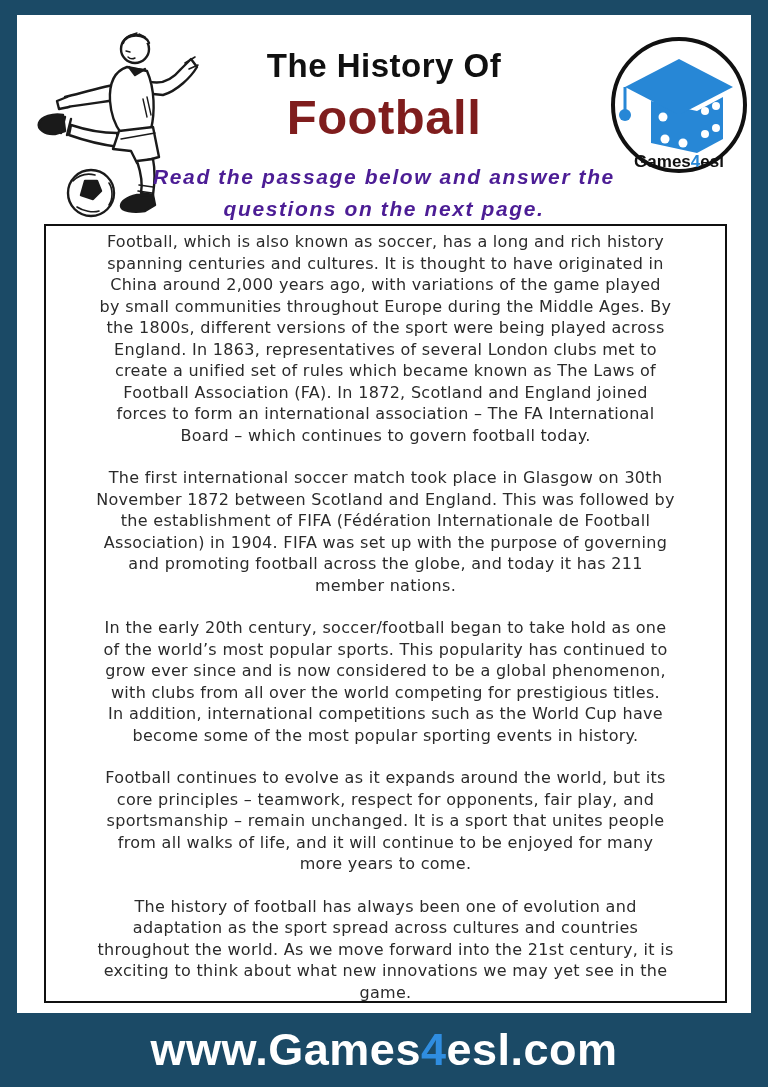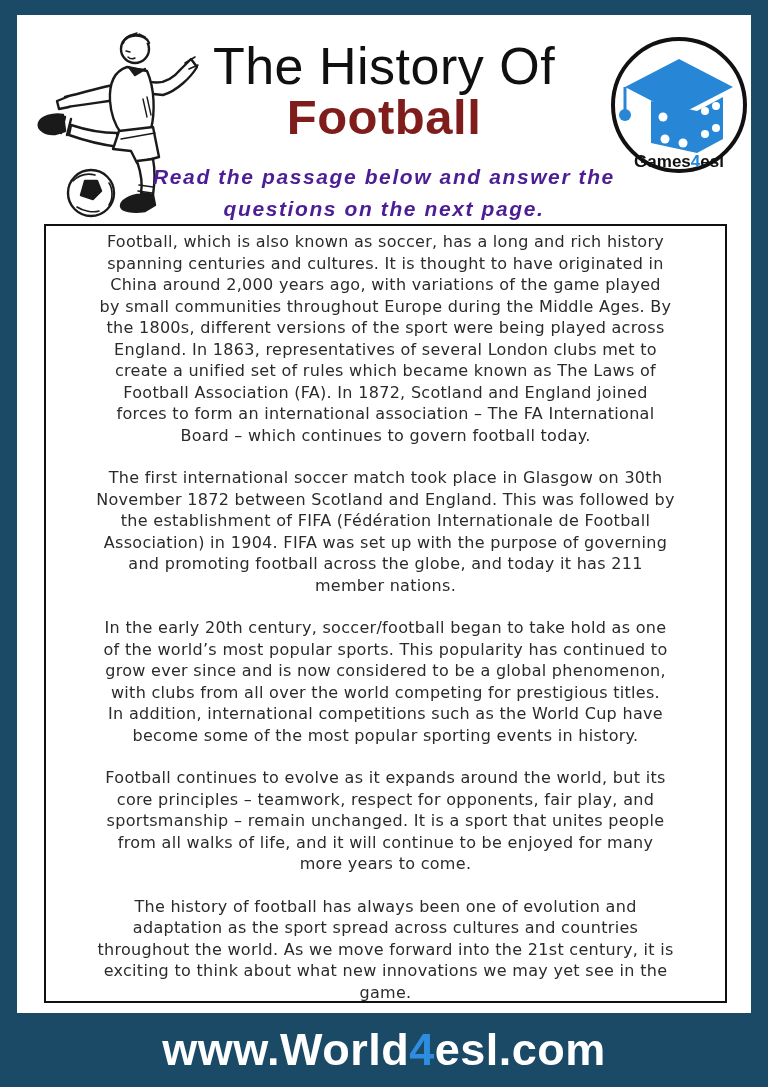--- a/index.html
+++ b/index.html
@@ -25,22 +25,22 @@
     left: 8px; top: 6px;
     width: 195px; height: 200px;
   }
   .title-block {
     position: absolute;
     left: 0; right: 0; top: 28px;
     text-align: center;
   }
   .title-line1 {
     font-family: "Liberation Sans", sans-serif;
-    font-weight: normal;
-    font-size: 52px;
+    font-weight: bold;
+    font-size: 33px;
     line-height: 46px;
     color: #101010;
     letter-spacing: 0.5px;
   }
   .title-line2 {
     font-family: "Liberation Sans", sans-serif;
     font-weight: bold;
     font-size: 49px;
     line-height: 56px;
     color: #7f1d1d;
@@ -212,17 +212,17 @@
 more years to come.</p>
       <p>The history of football has always been one of evolution and
 adaptation as the sport spread across cultures and countries
 throughout the world. As we move forward into the 21st century, it is
 exciting to think about what new innovations we may yet see in the
 game.</p>
     </div>
   </div>
 
   <div class="footer">
-    <span>www.World</span>
+    <span>www.Games</span>
       <span class="accent">4</span>
       <span>esl.com</span>
   </div>
 </div>
 
 </body></html>

